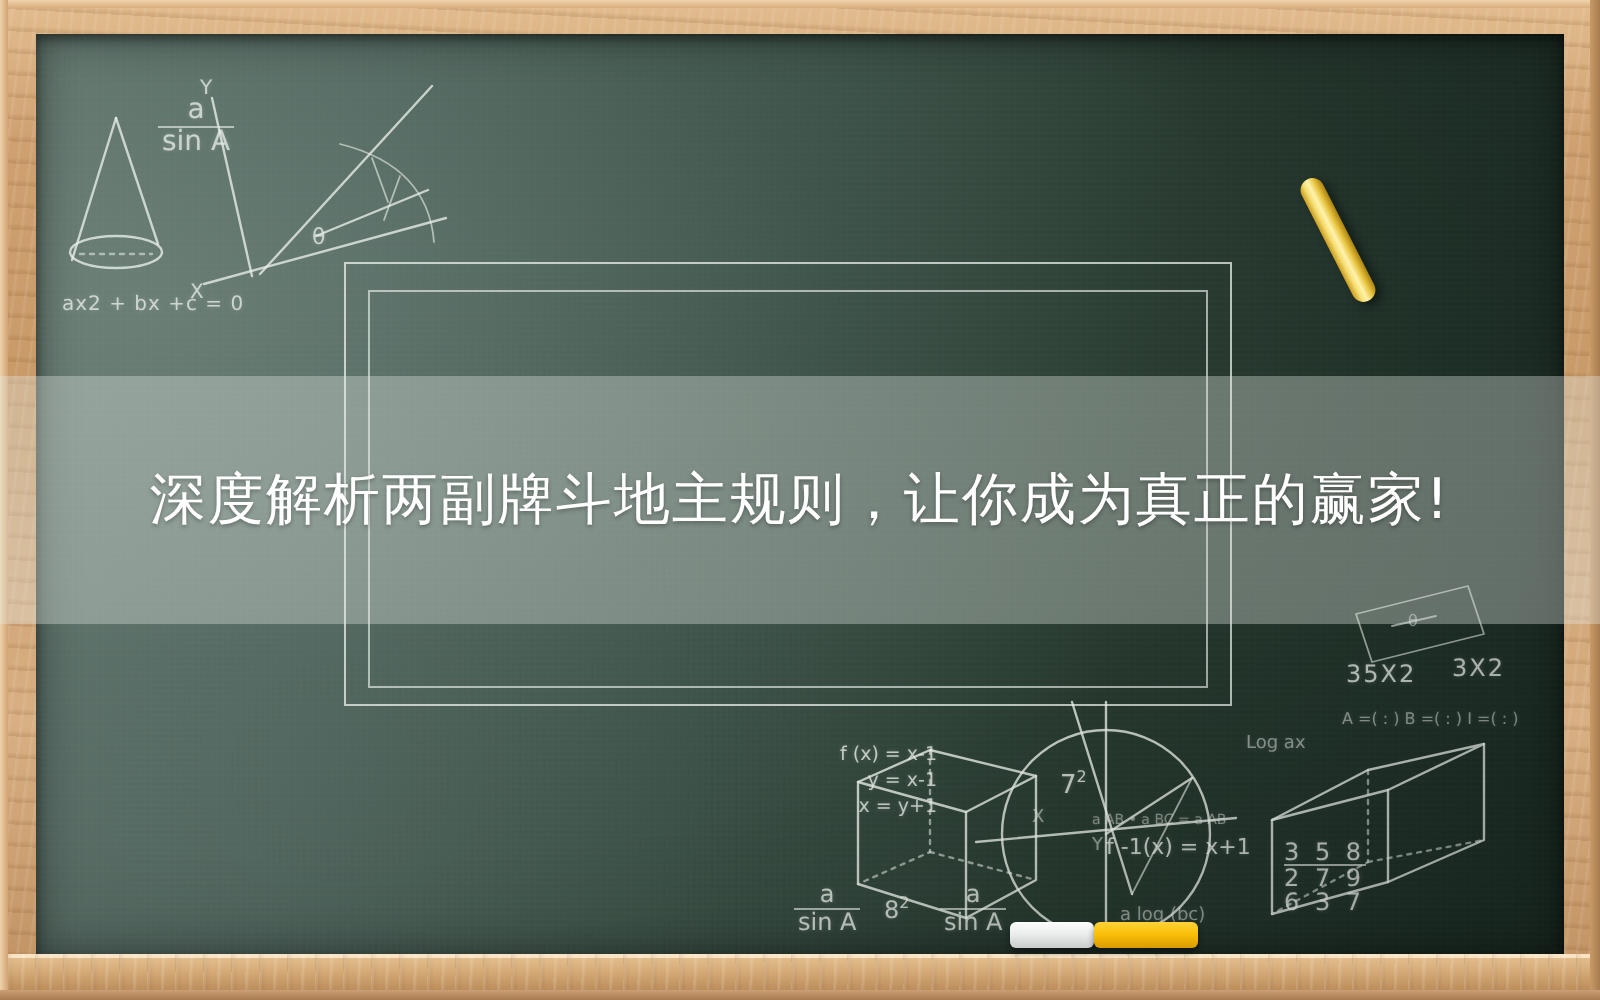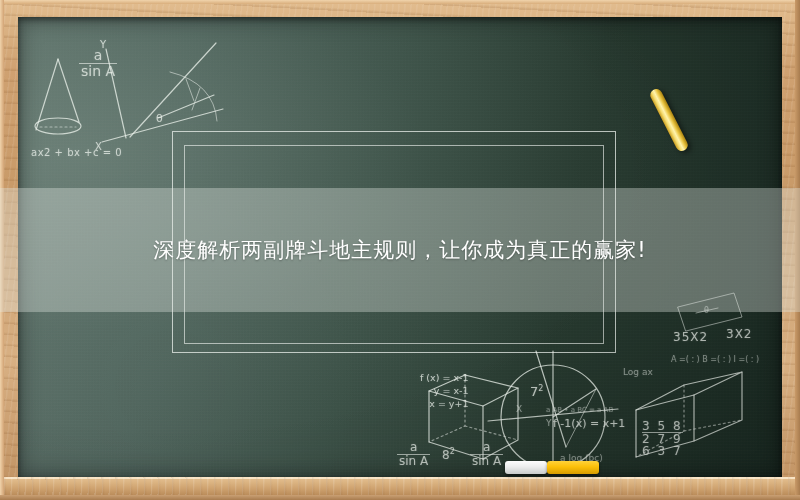--- a/index.html
+++ b/index.html
@@ -99,21 +99,21 @@
     box-shadow:0 2px 3px rgba(0,0,0,.45);
   }
 
   
   .title-band{
     position:absolute;left:0;top:188px;width:800px;height:124px;
     background:rgba(226,232,228,.36);
     display:flex;align-items:center;justify-content:center;
   }
   .title-text{
-    color:#ffffff;font-size:21px;letter-spacing:1px;font-weight:400;
+    color:#ffffff;font-size:28px;letter-spacing:1px;font-weight:400;
     font-family:"DejaVu Sans","Liberation Sans",sans-serif;
     text-shadow:0 1px 2px rgba(0,0,0,.30);
     white-space:nowrap;
   }
 </style>
 </head>
 <body>
 
 <div id="shot">
 

